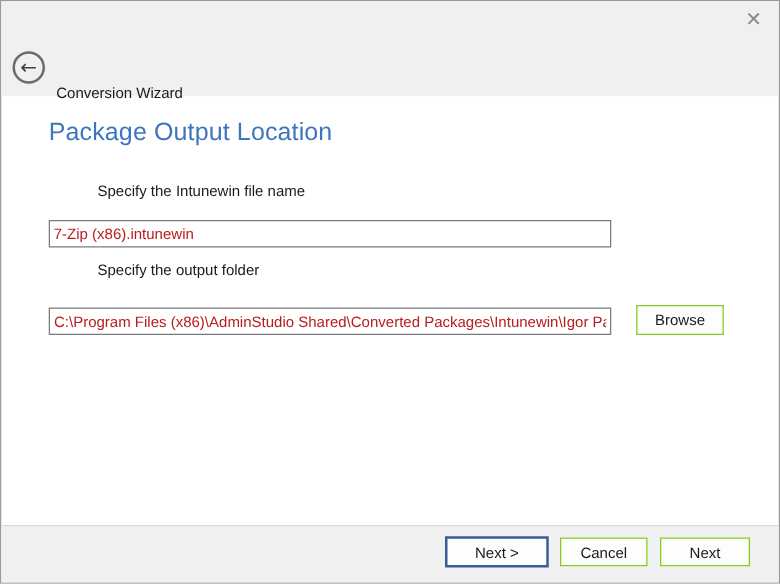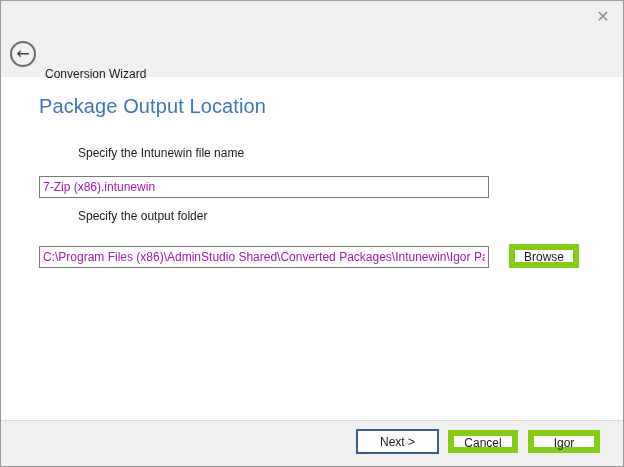--- a/index.html
+++ b/index.html
@@ -85,32 +85,32 @@
   .label-folder   { top: 208px; }
   .text-input {
     position: absolute;
     left: 38px;
     width: 450px;
     height: 22px;
     border: 1px solid #7a7a7a;
     background: #ffffff;
     font-family: "Liberation Sans", "DejaVu Sans", sans-serif;
     font-size: 12px;
-    color: #a21caf;
+    color: #b91c1c;
     padding: 0 3px;
     white-space: nowrap;
     overflow: hidden;
     outline: none;
   }
   .input-filename { top: 175px; }
   .input-folder   { top: 245px; }
   .btn {
     position: absolute;
     background: #fdfdfd;
-    border: 6px solid #84cc16;
+    border: 1px solid #84cc16;
     font-family: "Liberation Sans", "DejaVu Sans", sans-serif;
     font-size: 12px;
     color: #1a1a1a;
     cursor: pointer;
     text-align: center;
   }
   .browse-btn {
     top: 243px;
     left: 508px;
     width: 70px;
@@ -166,15 +166,15 @@
   <input class="text-input input-folder" type="text" value="C:\Program Files (x86)\AdminStudio Shared\Converted Packages\Intunewin\Igor Pavlov\7-" style="">
 
   <button class="btn browse-btn">Browse</button>
 
   <div class="footer"></div>
 
   <button class="btn next-btn">Next &gt;</button>
 
   <button class="btn cancel-btn">Cancel</button>
 
-  <button class="btn help-btn">Igor</button>
+  <button class="btn help-btn">Next</button>
 
 </div>
 
 </body></html>

